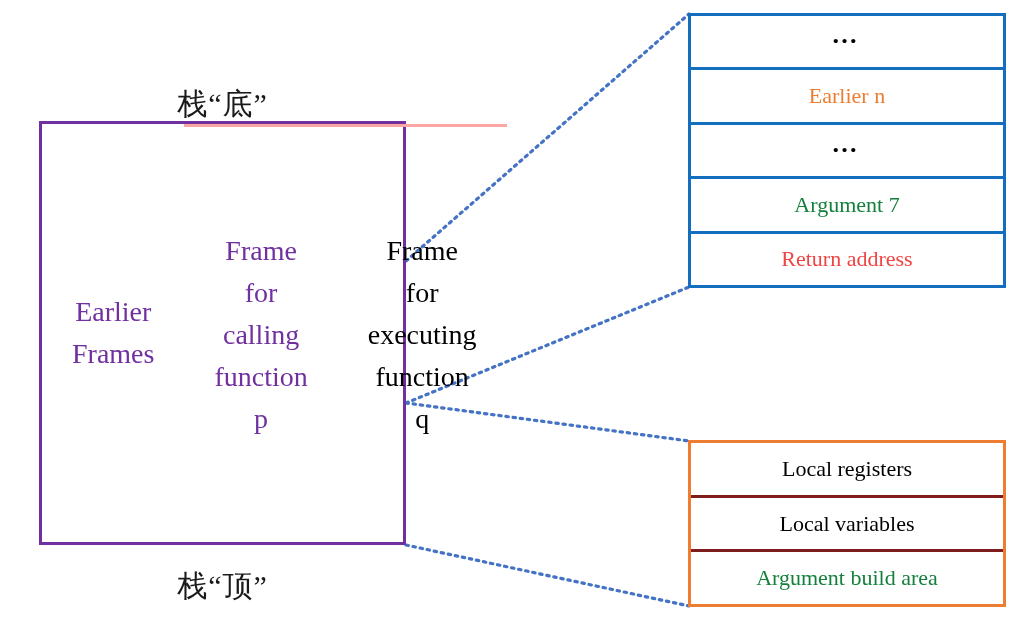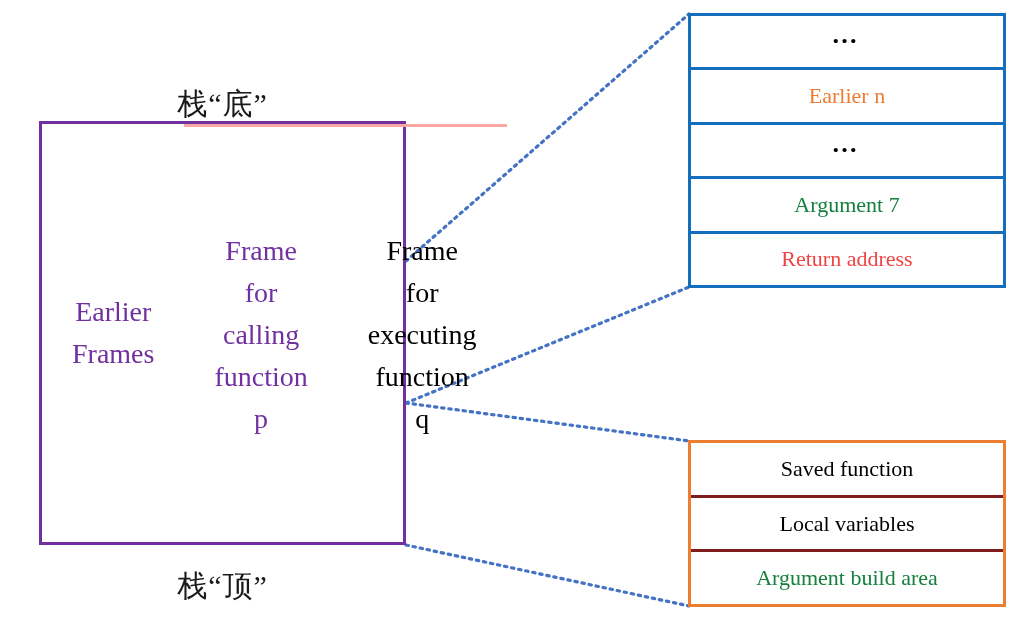--- a/index.html
+++ b/index.html
@@ -132,18 +132,18 @@
     </div>
     <div class="detail-row" style="color: rgb(237, 125, 49);">Earlier n</div>
     <div class="detail-row">
       <span class="dots" style="color: rgb(0, 0, 0);">…</span>
     </div>
     <div class="detail-row" style="color: #15803d;">Argument 7</div>
     <div class="detail-row" style="color: #ef4444;">Return address</div>
   </div>
 
   <div class="detail-box orange">
-    <div class="detail-row" style="color: rgb(0, 0, 0);">Saved function</div>
+    <div class="detail-row" style="color: rgb(0, 0, 0);">Local registers</div>
     <div class="detail-row" style="color: rgb(0, 0, 0);">Local variables</div>
     <div class="detail-row" style="color: #15803d;">Argument build area</div>
   </div>
 
 </div>
 
 </body></html>

